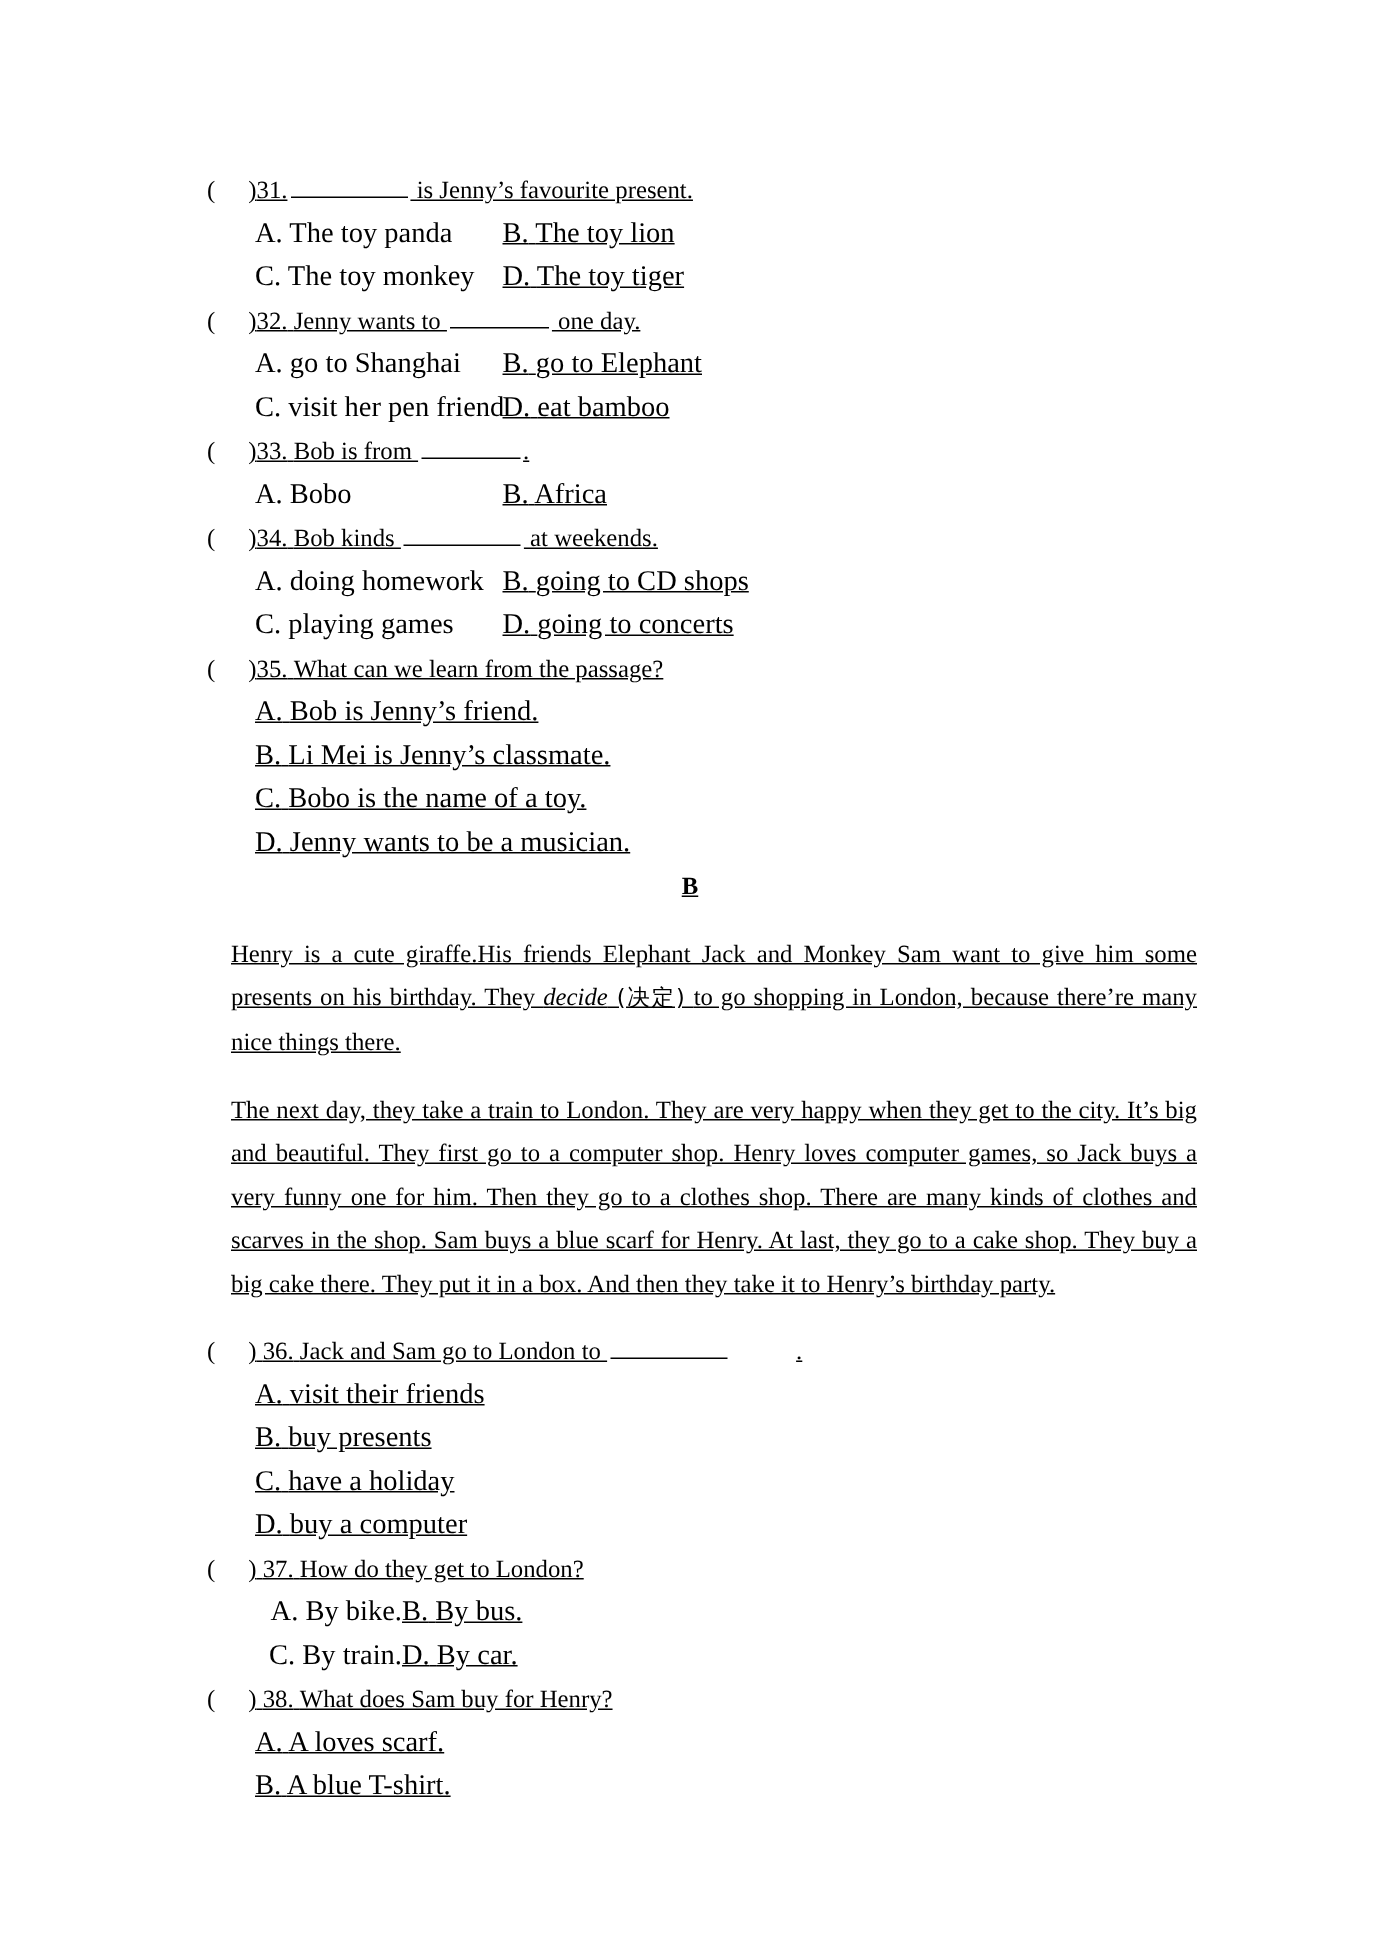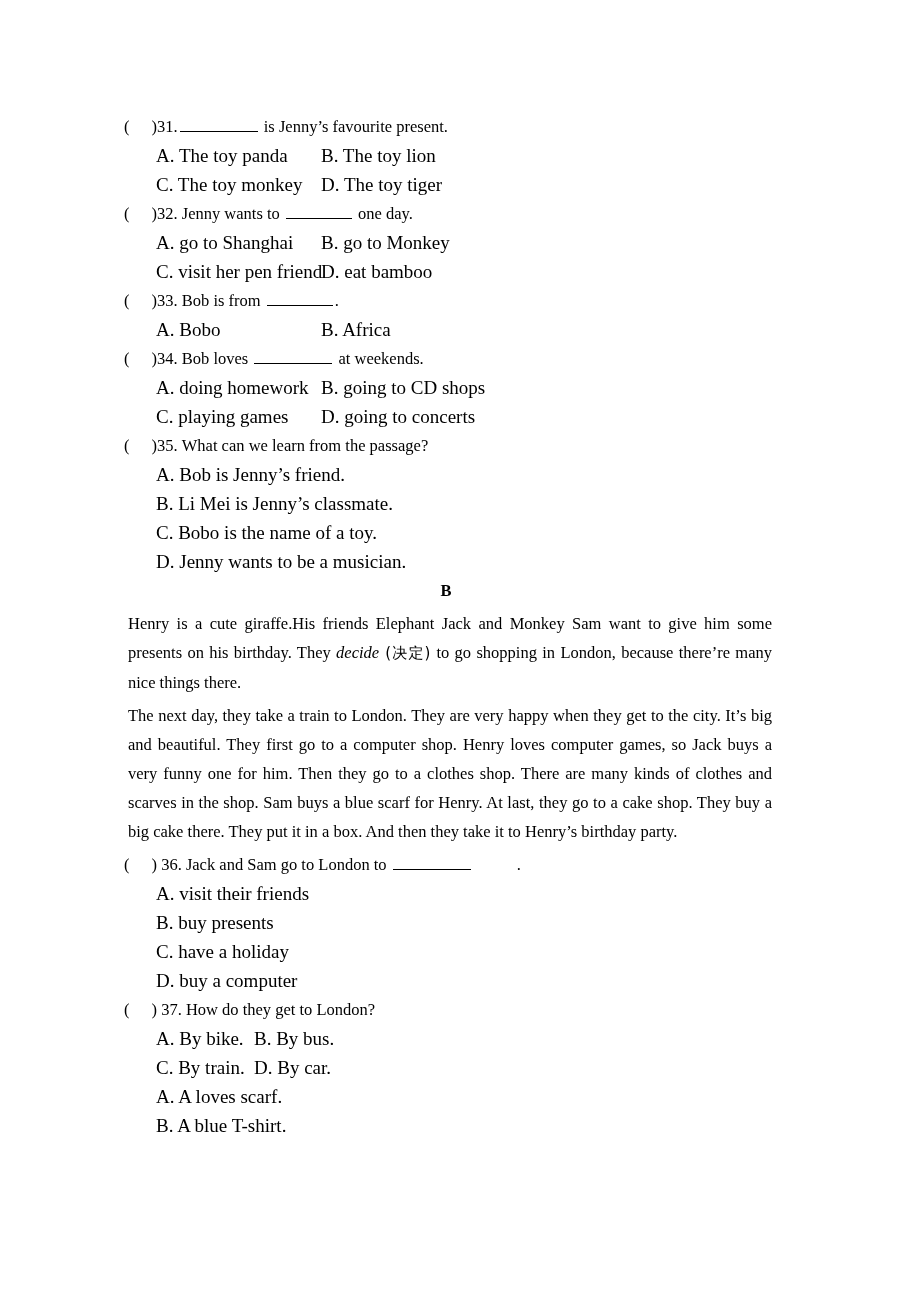--- a/index.html
+++ b/index.html
@@ -18,23 +18,24 @@
   .page {
     position: absolute;
     left: 0;
     top: 0;
     width: 920px;
     height: 1302px;
     padding: 0;
   }
   .content {
     position: absolute;
-    left: 124px;
+    left: 138px;
     top: 112px;
     width: 644px;
+    text-decoration: underline;
   }
 
   
   .q-block { margin: 0; }
 
   .q-stem {
     font-size: 16.5px;
     line-height: 29px;
     white-space: nowrap;
     margin: 0;
@@ -46,21 +47,21 @@
     font-size: 19px;
     line-height: 29px;
     margin: 0;
     padding-left: 32px;
     white-space: nowrap;
   }
   .opt-col-a { display: inline-block; }
   
   .opt-wide .opt-col-a { width: 165px; }
   
-  .opt-narrow .opt-col-a { width: 98px; }
+  .opt-narrow .opt-col-a { width: 98px; text-align: right; }
 
   .opt-stack { display: block; }
 
   
   .blank {
     display: inline-block;
     border-bottom: 1px solid #000;
     vertical-align: baseline;
     height: 0.95em;
     margin: 0 2px;
@@ -79,21 +80,21 @@
     margin: 0;
     padding-left: 0;
   }
 
   
   .passage {
     font-size: 16.5px;
     line-height: 29px;
     text-align: justify;
     text-align-last: left;
-    margin: 4px;
+    margin: 16px;
     width: 644px;
     text-indent: 0;
   }
   .passage em { font-style: italic; }
   .cn { font-family: "DejaVu Sans", "Liberation Sans", sans-serif; font-size: 15px; }
 </style>
 </head>
 <body>
 
 <div class="page">
@@ -109,39 +110,39 @@
       <div class="opt-row opt-wide">
         <span class="opt-col-a"><span>C.</span> <span>The toy monkey</span></span><span><span>D.</span> <span>The toy tiger</span></span>
       </div>
     </div>
 
     <div class="q-block">
       <div class="q-stem">
         <span class="paren-open">(</span><span class="paren-gap"></span><span>)</span><span>32.</span>&nbsp;<span>Jenny wants to </span><span class="blank blank-m"></span><span> one day.</span>
       </div>
       <div class="opt-row opt-wide">
-        <span class="opt-col-a"><span>A.</span> <span>go to Shanghai</span></span><span><span>B.</span> <span>go to Monkey</span></span>
+        <span class="opt-col-a"><span>A.</span> <span>go to Shanghai</span></span><span><span>B.</span> <span>go to Elephant</span></span>
       </div>
       <div class="opt-row opt-wide">
         <span class="opt-col-a"><span>C.</span> <span>visit her pen friend</span></span><span><span>D.</span> <span>eat bamboo</span></span>
       </div>
     </div>
 
     <div class="q-block">
       <div class="q-stem">
         <span class="paren-open">(</span><span class="paren-gap"></span><span>)</span><span>33.</span>&nbsp;<span>Bob is from </span><span class="blank blank-m"></span><span>.</span>
       </div>
       <div class="opt-row opt-wide">
         <span class="opt-col-a"><span>A.</span> <span>Bobo</span></span><span><span>B.</span> <span>Africa</span></span>
       </div>
     </div>
 
     <div class="q-block">
       <div class="q-stem">
-        <span class="paren-open">(</span><span class="paren-gap"></span><span>)</span><span>34.</span>&nbsp;<span>Bob loves </span><span class="blank blank-l"></span><span> at weekends.</span>
+        <span class="paren-open">(</span><span class="paren-gap"></span><span>)</span><span>34.</span>&nbsp;<span>Bob kinds </span><span class="blank blank-l"></span><span> at weekends.</span>
       </div>
       <div class="opt-row opt-wide">
         <span class="opt-col-a"><span>A.</span> <span>doing homework</span></span><span><span>B.</span> <span>going to CD shops</span></span>
       </div>
       <div class="opt-row opt-wide">
         <span class="opt-col-a"><span>C.</span> <span>playing games</span></span><span><span>D.</span> <span>going to concerts</span></span>
       </div>
     </div>
 
     <div class="q-block">
@@ -192,20 +193,23 @@
       </div>
       <div class="opt-row opt-narrow">
         <span class="opt-col-a"><span>A.</span> <span>By bike.</span></span><span><span>B.</span> <span>By bus.</span></span>
       </div>
       <div class="opt-row opt-narrow">
         <span class="opt-col-a"><span>C.</span> <span>By train.</span></span><span><span>D.</span> <span>By car.</span></span>
       </div>
     </div>
 
     <div class="q-block">
+      <div class="q-stem">
+        <span class="paren-open">(</span><span class="paren-gap"></span><span>)</span>&nbsp;<span>38.</span>&nbsp;<span>What does Sam buy for Henry?</span>
+      </div>
       <div class="opt-row">
         <span class="opt-stack"><span>A.</span> <span>A loves scarf.</span></span>
       </div>
       <div class="opt-row">
         <span class="opt-stack"><span>B.</span> <span>A blue T-shirt.</span></span>
       </div>
     </div>
 
   </div>
 </div>

